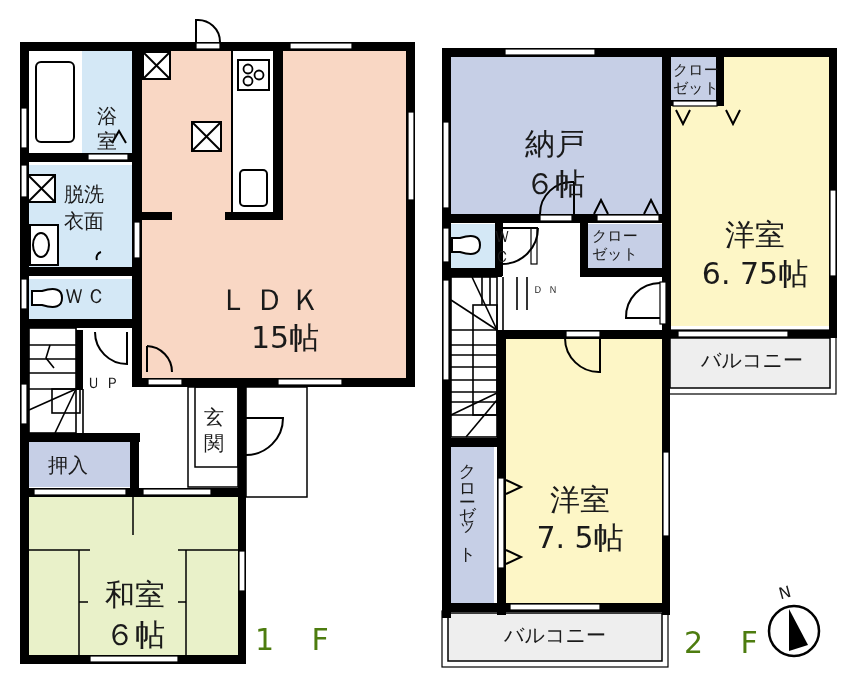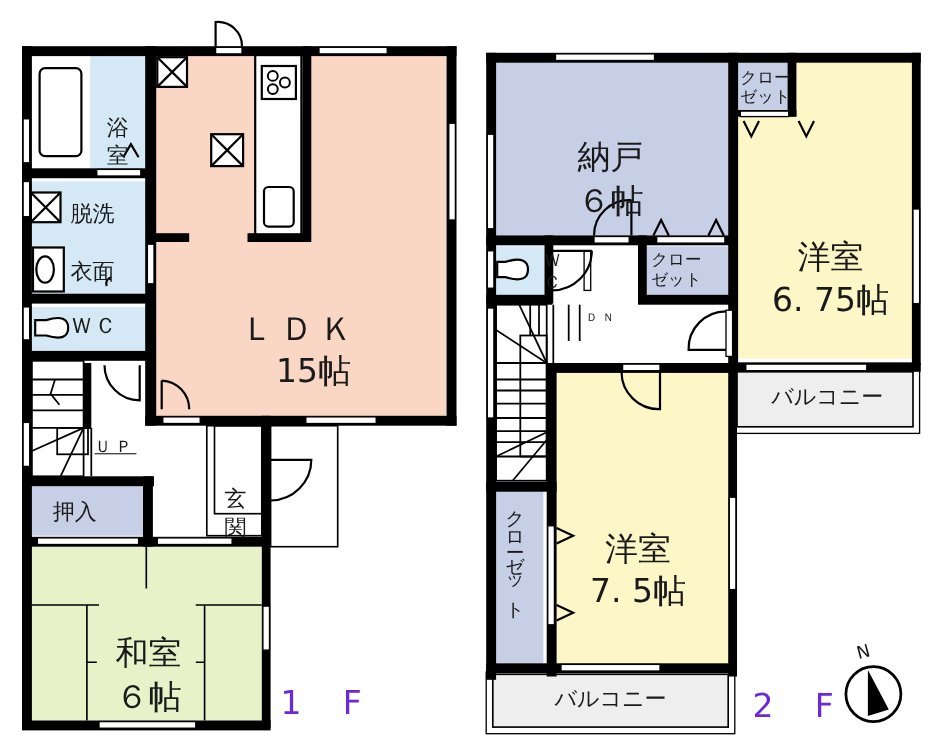--- a/index.html
+++ b/index.html
@@ -3,21 +3,21 @@
 <meta charset="utf-8">
 <style>
   html,body{margin:0;padding:0;background:#ffffff;}
   body{width:858px;height:686px;position:relative;overflow:hidden;font-family:"DejaVu Sans",sans-serif;}
   svg{position:absolute;left:0;top:0;}
   .lbl{position:absolute;color:#1a1a1a;font-family:"DejaVu Sans",sans-serif;text-align:center;line-height:1.05;white-space:nowrap;}
   .big{font-size:30px;margin-top:36px;}
   .sm{font-size:20px;}
   .xs{font-size:15px;line-height:1.15;}
   .vert{writing-mode:vertical-rl;font-size:17px;letter-spacing:1px;}
-  .floor{position:absolute;font-size:30px;letter-spacing:14px;color:#6d28d9;font-family:"DejaVu Sans",sans-serif;}
+  .floor{position:absolute;font-size:30px;letter-spacing:14px;color:#4d7c0f;font-family:"DejaVu Sans",sans-serif;}
 </style>
 </head>
 <body>
 
 <svg width="858" height="686" viewBox="0 0 858 686">
 
   <g>
 
     <rect x="140" y="50" width="270" height="330" fill="#f9d7c4"></rect>
     <rect x="82" y="50" width="52" height="103" fill="#d4e8f6"></rect>
@@ -218,26 +218,26 @@
   </g>
 
   <g>
     <circle cx="794" cy="631" r="25" fill="#fff" stroke="#000" stroke-width="2.5"></circle>
     <polygon points="789,609 789,651 808,645" fill="#000"></polygon>
   </g>
 </svg>
 
 <div class="lbl sm" style="left:93px;top:72px;width:28px;line-height:1.25;white-space:normal;margin-top:32px;">浴室</div>
 <div class="lbl sm" style="left:64px;top:184px;">脱洗</div>
-<div class="lbl sm" style="left:64px;top:211px;margin-top:26px;">衣面</div>
+<div class="lbl sm" style="left:64px;top:211px;">衣面</div>
 <div class="lbl sm" style="left:64px;top:286px;letter-spacing:2px;">ＷＣ</div>
 <div class="lbl big" style="left:218px;top:248px;width:110px;letter-spacing:6px;">ＬＤＫ</div>
 <div class="lbl big" style="left:230px;top:286px;width:110px;">15帖</div>
-<div class="lbl xs" style="left:86px;top:398px;letter-spacing:4px;font-size:15px;text-decoration:underline;">ＵＰ</div>
-<div class="lbl sm" style="left:201px;top:404px;width:26px;line-height:1.3;white-space:normal;margin-top:36px;">玄関</div>
+<div class="lbl xs" style="left:86px;top:375px;letter-spacing:4px;font-size:15px;">ＵＰ</div>
+<div class="lbl sm" style="left:201px;top:404px;width:26px;line-height:1.3;white-space:normal;">玄関</div>
 <div class="lbl sm" style="left:48px;top:455px;">押入</div>
 <div class="lbl big" style="left:90px;top:543px;width:90px;">和室</div>
 <div class="lbl big" style="left:90px;top:583px;width:90px;">６帖</div>
 <div class="floor" style="left:255px;top:622px;">1 F</div>
 
 <div class="lbl big" style="left:505px;top:92px;width:100px;">納戸</div>
 <div class="lbl big" style="left:505px;top:132px;width:100px;">６帖</div>
 <div class="lbl xs" style="left:673px;top:62px;">クロー</div>
 <div class="lbl xs" style="left:673px;top:80px;">ゼット</div>
 <div class="lbl big" style="left:700px;top:183px;width:110px;">洋室</div>

